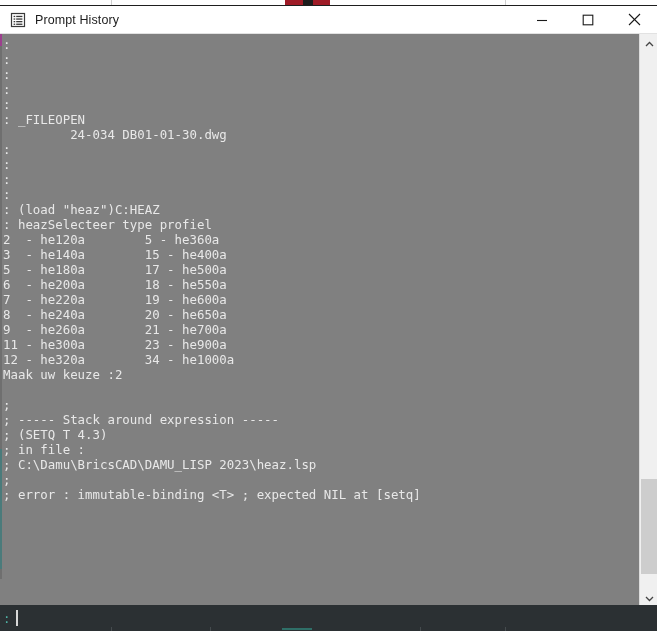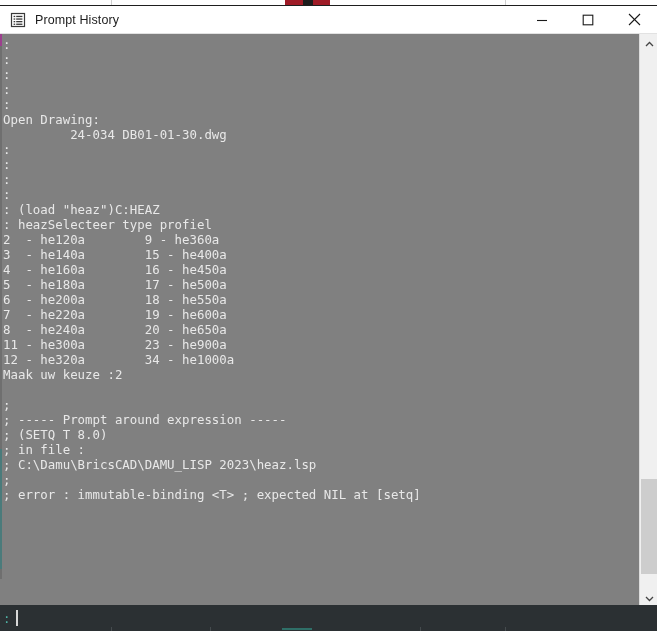--- a/index.html
+++ b/index.html
@@ -293,42 +293,42 @@
         <div class="teal"></div>
         <div class="gap"></div>
       </div>
 
       <div class="console" id="console-lines">
           <div class="line">:</div>
           <div class="line">:</div>
           <div class="line">:</div>
           <div class="line">:</div>
           <div class="line">:</div>
-          <div class="line">Open Drawing:</div>
+          <div class="line">: _FILEOPEN</div>
           <div class="line">         24-034 DB01-01-30.dwg</div>
           <div class="line">:</div>
           <div class="line">:</div>
           <div class="line">:</div>
           <div class="line">:</div>
           <div class="line">: (load "heaz")C:HEAZ</div>
           <div class="line">: heazSelecteer type profiel</div>
-          <div class="line">2  - he120a        9 - he360a</div>
+          <div class="line">2  - he120a        5 - he360a</div>
           <div class="line">3  - he140a        15 - he400a</div>
-          <div class="line">4  - he160a        16 - he450a</div>
           <div class="line">5  - he180a        17 - he500a</div>
           <div class="line">6  - he200a        18 - he550a</div>
           <div class="line">7  - he220a        19 - he600a</div>
           <div class="line">8  - he240a        20 - he650a</div>
+          <div class="line">9  - he260a        21 - he700a</div>
           <div class="line">11 - he300a        23 - he900a</div>
           <div class="line">12 - he320a        34 - he1000a</div>
           <div class="line">Maak uw keuze :2</div>
           <div class="line">&nbsp;</div>
           <div class="line">;</div>
-          <div class="line">; ----- Prompt around expression -----</div>
-          <div class="line">; (SETQ T 8.0)</div>
+          <div class="line">; ----- Stack around expression -----</div>
+          <div class="line">; (SETQ T 4.3)</div>
           <div class="line">; in file :</div>
           <div class="line">; C:\Damu\BricsCAD\DAMU_LISP 2023\heaz.lsp</div>
           <div class="line">;</div>
           <div class="line">; error : immutable-binding &lt;T&gt; ; expected NIL at [setq]</div>
         </div>
 
       <div class="vscroll">
         <div class="arrow up">
           <span>
             <svg width="9" height="7" viewBox="0 0 9 7">

